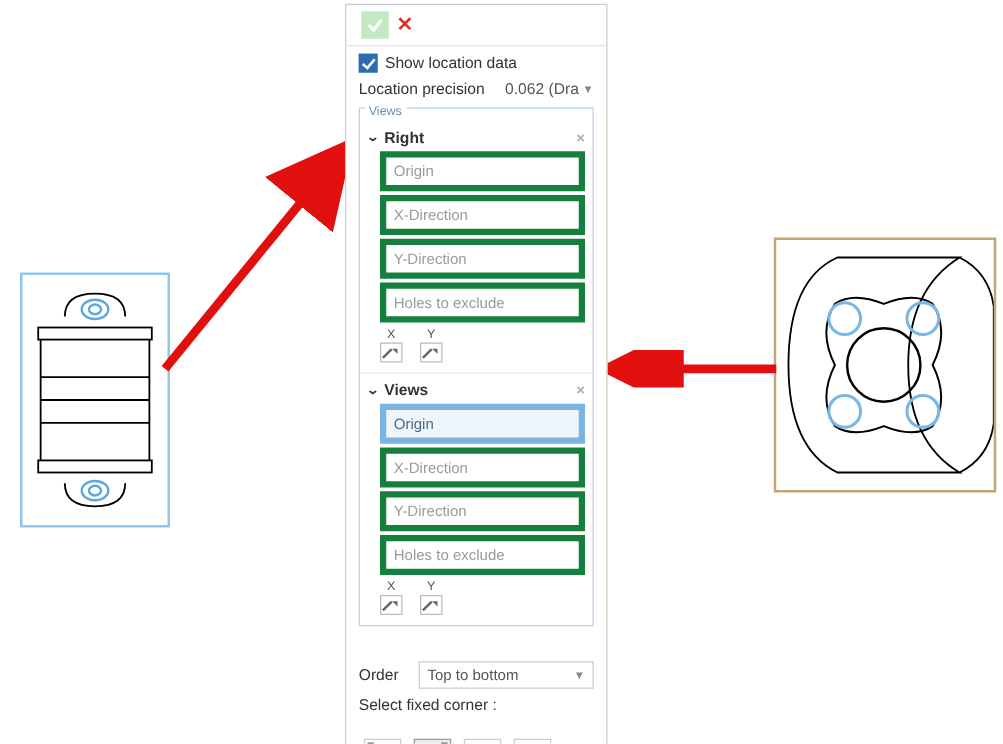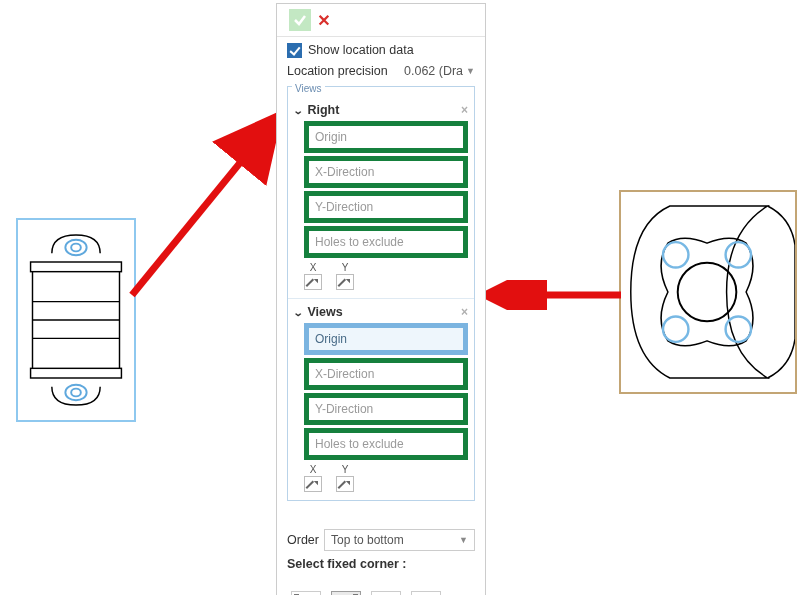--- a/index.html
+++ b/index.html
@@ -152,27 +152,27 @@
     background:#666; transform-origin:left bottom; transform:rotate(-45deg);
   }
   .xy-icon::after{
     content:""; position:absolute; left:10px; top:1px;
     border:3px solid transparent; border-bottom-color:#666;
     transform:rotate(45deg);
   }
 
   .order-row { display:flex; align-items:center; justify-content:space-between; padding:4px 0 6px; }
   .order-select {
-    border:1px solid #ccc; padding:3px 6px; width:151px;
+    border:1px solid #ccc; padding:3px 6px; width:140px;
     display:flex; align-items:center; justify-content:space-between;
     color:#555; cursor:pointer; font-size:12px;
   }
   .order-select .caret{ font-size:9px; color:#888;}
 
-  .select-label { margin-bottom:20px; color:#333; font-size:12.5px;font-weight:bold;}
+  .select-label { margin-bottom:20px; color:#333; font-size:12.5px;}
   .corner-row { display:flex; gap:10px; padding:0 0 2px 4px;}
   .corner-btn {
     width:30px; height:26px; border:1px solid #ccc;
     display:flex; align-items:center; justify-content:center;
     cursor:pointer; background:#fff;
   }
   .corner-btn.selected { border-color:#9c9c9c; background:#eaeaea; }
   .corner-grid {
     width:20px; height:16px; position:relative;
     display:grid; grid-template-columns:repeat(4,1fr); grid-template-rows:repeat(4,1fr);

